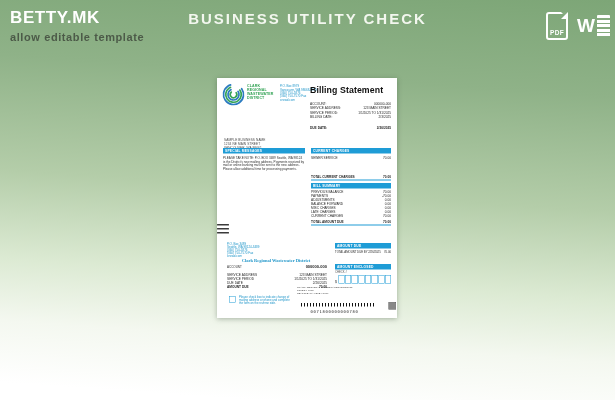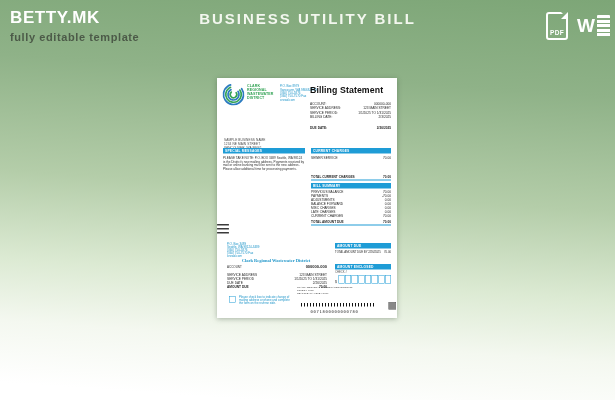--- a/index.html
+++ b/index.html
@@ -48,22 +48,22 @@
   .barcode{width:150px;height:7px;background:repeating-linear-gradient(90deg,#111 0 1.6px,transparent 1.6px 6px);}
   .micr{font-family:"DejaVu Sans Mono",monospace;font-size:7.5px;letter-spacing:1.5px;color:#111;text-align:center;}
   .dmx{width:13px;height:13px;background-image:repeating-conic-gradient(#111 0% 25%,#fff 25% 50%);background-size:4px 4px;border:1px solid #444;}
   .note-tiny{font-size:5.5px;color:#555;}
 </style>
 </head>
 <body>
 
 <div class="topbar">
   <div class="brand">BETTY.MK</div>
-  <div class="tagline">fully editable template</div>
-  <div class="page-title">BUSINESS UTILITY BILL</div>
+  <div class="tagline">allow editable template</div>
+  <div class="page-title">BUSINESS UTILITY CHECK</div>
 
   <div class="icon-btn pdf-icon">
     <span class="pdf-fold"></span>
     <span class="pdf-label">PDF</span>
   </div>
   <div class="icon-btn word-icon">
     <span class="word-w">W</span>
     <span class="word-page"></span>
   </div>
 </div>

